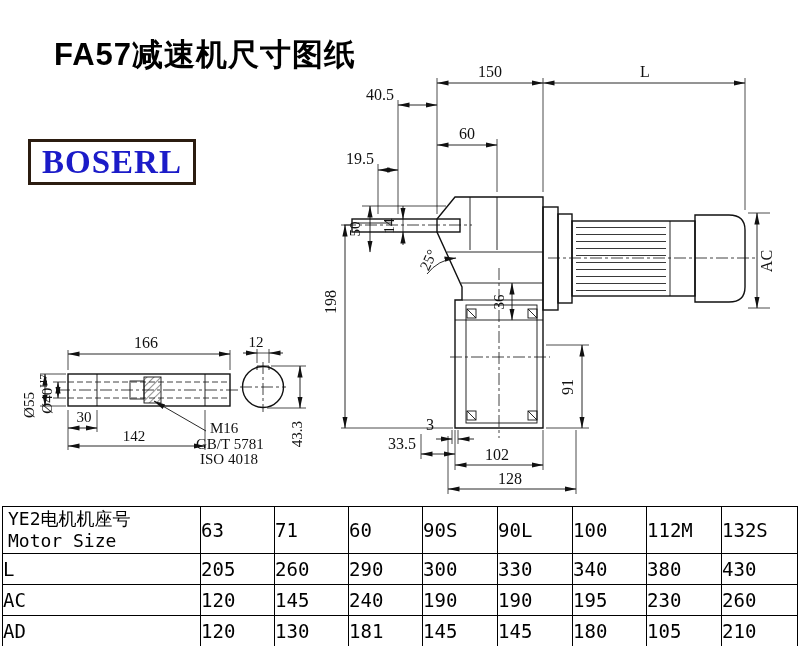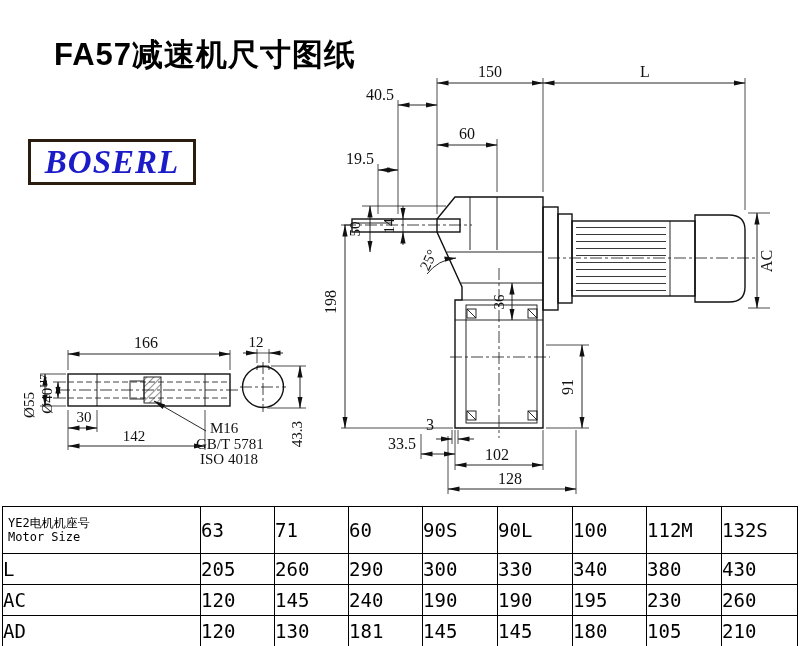--- a/index.html
+++ b/index.html
@@ -3,36 +3,36 @@
 <meta charset="utf-8">
 <style>
   html,body{margin:0;padding:0;background:#fff;width:800px;height:646px;overflow:hidden;
     font-family:"Liberation Sans",sans-serif;}
   #stage{position:relative;width:800px;height:646px;background:#fff;}
   #title{position:absolute;left:54px;top:8px;font-size:31px;font-weight:bold;color:#000;
     letter-spacing:1px;font-family:"Liberation Sans",sans-serif;margin-top:26px;}
   #logo{position:absolute;left:28px;top:139px;width:162px;height:40px;border:3px solid #2b1c10;
     background:#fff;display:flex;align-items:center;justify-content:center;}
   #logo span{font-family:"Liberation Serif",serif;font-weight:bold;font-size:33px;color:#1b1bc8;
-    letter-spacing:1px;line-height:1;font-style:italic;}
+    letter-spacing:1px;line-height:1;}
   svg{position:absolute;left:0;top:0;}
   .ol{fill:none;stroke:#111;stroke-width:1.4;}
   .thin{fill:none;stroke:#111;stroke-width:0.9;}
   .xl{fill:none;stroke:#111;stroke-width:0.75;}
   .dl{fill:none;stroke:#111;stroke-width:0.9;}
   .cl{fill:none;stroke:#111;stroke-width:0.8;stroke-dasharray:12 3 3 3;}
   .hid{fill:none;stroke:#111;stroke-width:0.8;stroke-dasharray:6 3;}
   .dt{font-family:"Liberation Serif",serif;font-size:15px;fill:#111;}
   .dt2{font-family:"Liberation Serif",serif;font-size:16px;fill:#111;}
   #dimtable{position:absolute;left:2px;top:506px;width:795px;border-collapse:collapse;
     table-layout:fixed;font-family:"DejaVu Sans Mono",monospace;font-size:19px;color:#000;}
   #dimtable td{border:1px solid #000;text-align:left;vertical-align:middle;height:30px;
     padding:0;overflow:hidden;}
   #dimtable tr.hdr td{height:46px;}
-  #dimtable td.namecell{text-align:left;padding-left:5px;font-size:12px;line-height:1.2;}
+  #dimtable td.namecell{text-align:left;padding-left:5px;font-size:18px;line-height:1.2;}
 </style>
 </head>
 <body>
 
 <div id="stage">
 
   <div id="title">FA57减速机尺寸图纸</div>
 
   <div id="logo">
     <span>BOSERL</span>

